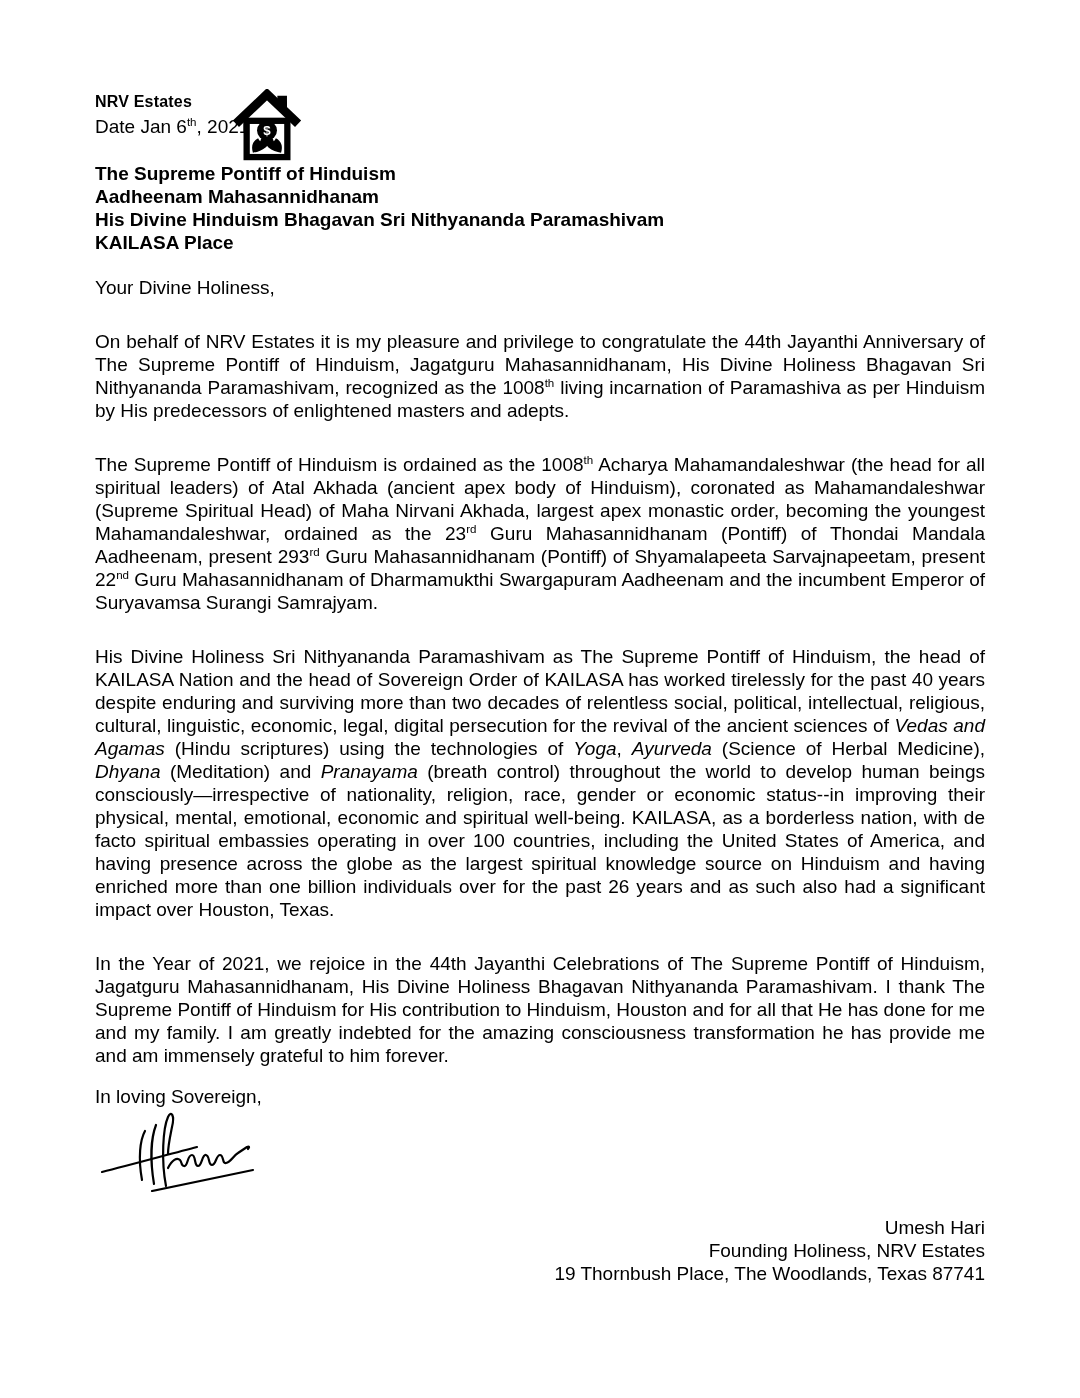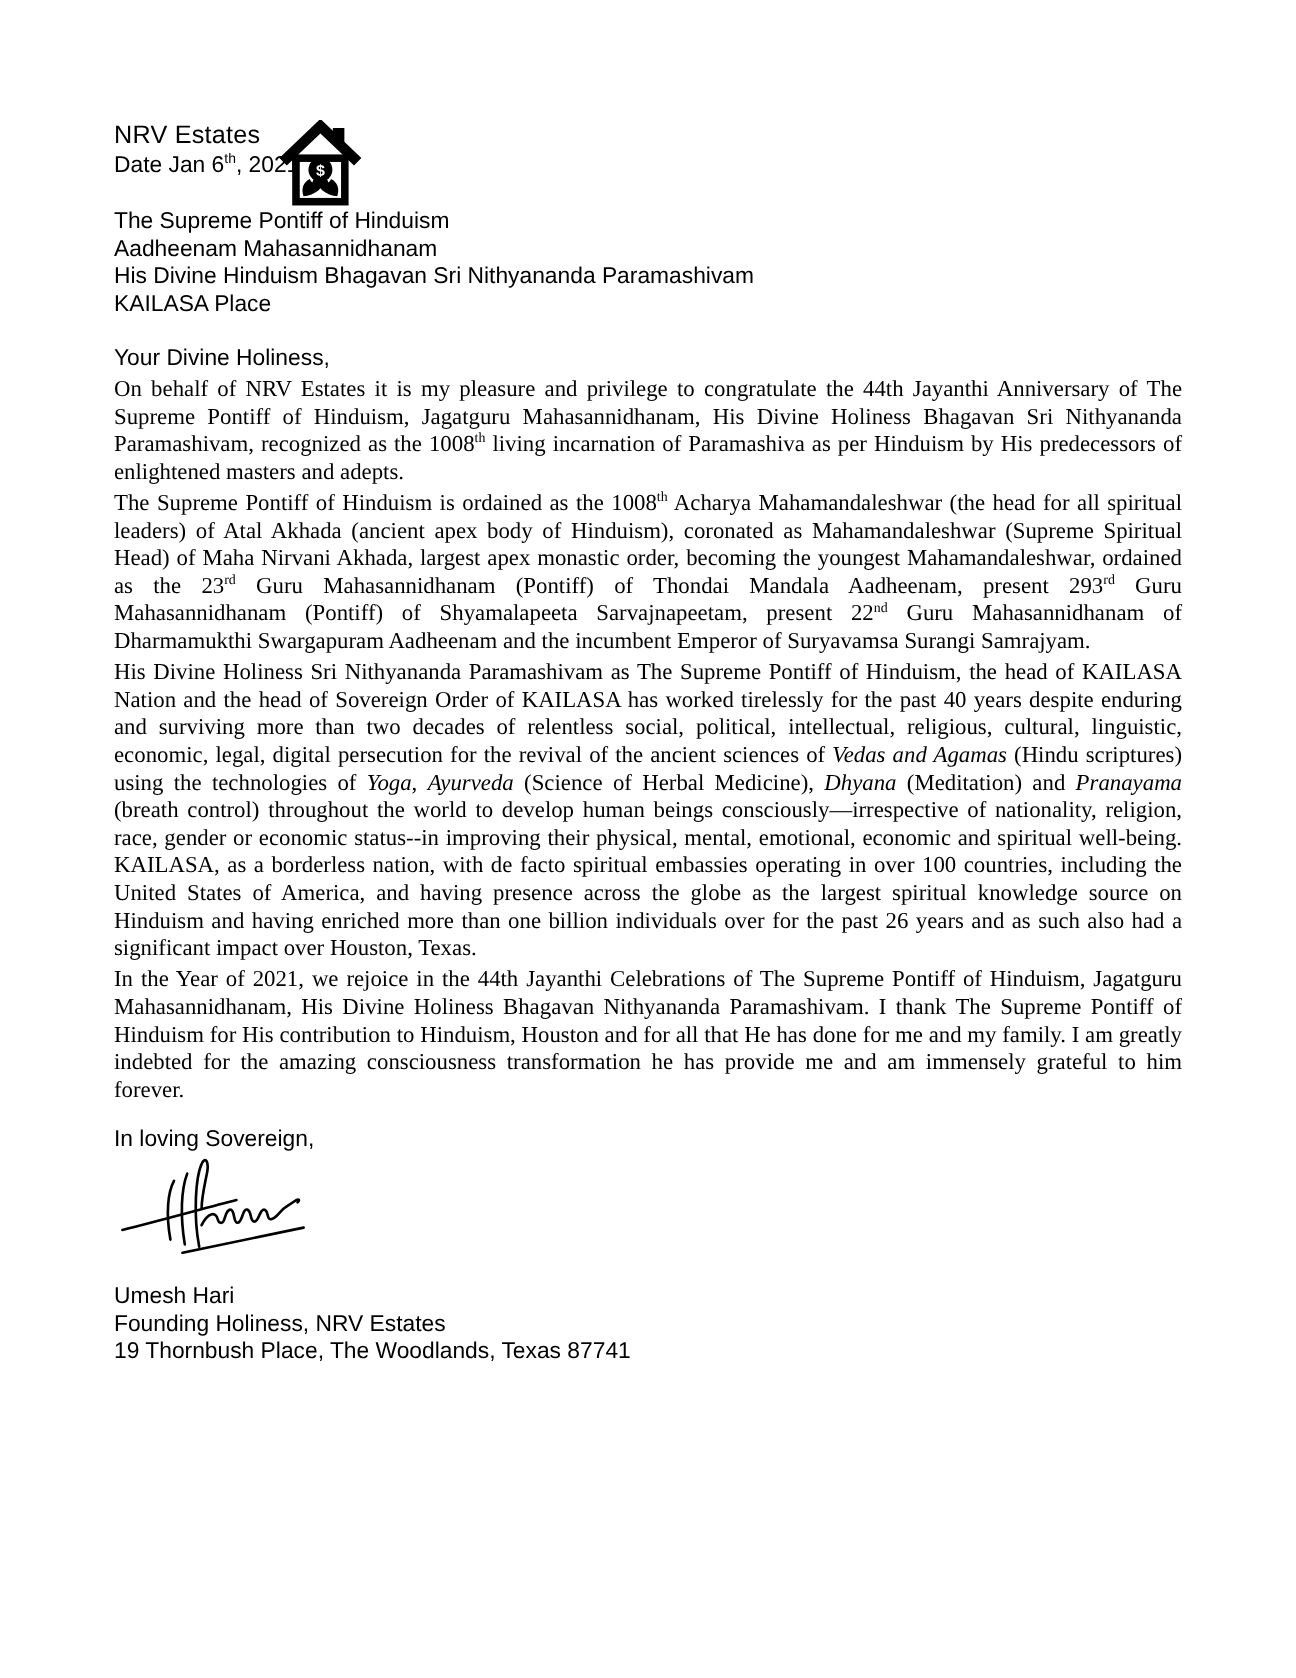--- a/index.html
+++ b/index.html
@@ -13,42 +13,41 @@
     overflow: hidden;
     position: relative;
   }
   .letterhead { position: relative; }
   .logo {
     position: absolute; left: 135px; top: 0;
     width: 74px; height: 74px;
   }
   .logo svg { display: block; width: 74px; height: 74px; }
   .company {
-    margin-top: 42px;
-    font-size: 21px; font-weight: normal; line-height: 26px;
+    margin-top: 31px;
+    font-size: 16px; font-weight: bold; line-height: 26px;
     letter-spacing: 0.2px;
   }
   .date-line { line-height: 23px; }
   sup { font-size: 61%; line-height: 0; vertical-align: super; }
-  .recipient { margin-top: 24px; }
+  .recipient { margin-top: 24px; font-weight: bold; }
   .salutation { margin-top: 22px; }
   .paragraph {
-    margin-top: 3px;
+    margin-top: 31px;
     text-align: justify;
     text-align-last: left;
-    font-family: Liberation Serif, serif;
   }
   .closing { margin-top: 18px; }
   .signature { margin-top: 0px; margin-left: 5px; height: 86px; }
   .signature svg { display: block; width: 165px; height: 84px; }
   .sig-stroke {
     fill: none; stroke: #000000; stroke-width: 2.2;
     stroke-linecap: round; stroke-linejoin: round;
   }
-  .signer { margin-top: 22px; }
+  .signer { margin-top: 22px; text-align: right; }
 </style>
 </head>
 <body>
 
 <div class="page">
 
   <div class="letterhead">
     <div class="logo">
       <svg viewBox="0 0 100 100" aria-hidden="true">
         <polygon points="64,9 77,9 77,29 64,17" fill="#000000"></polygon>

